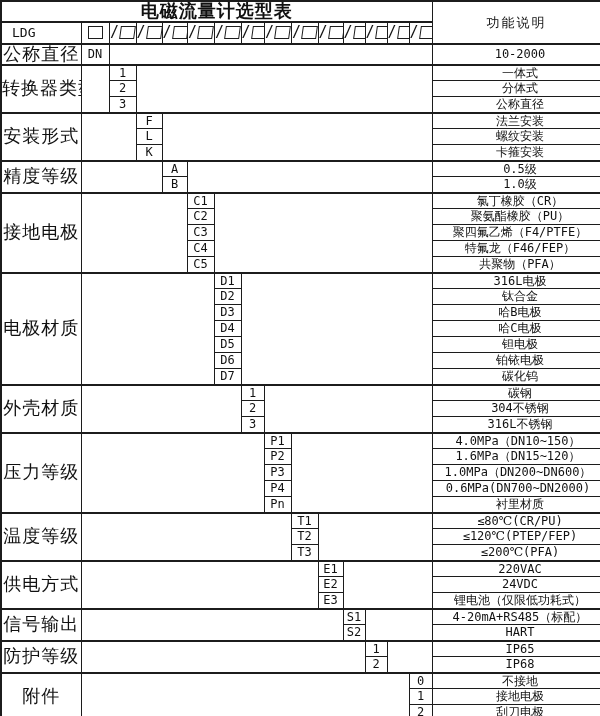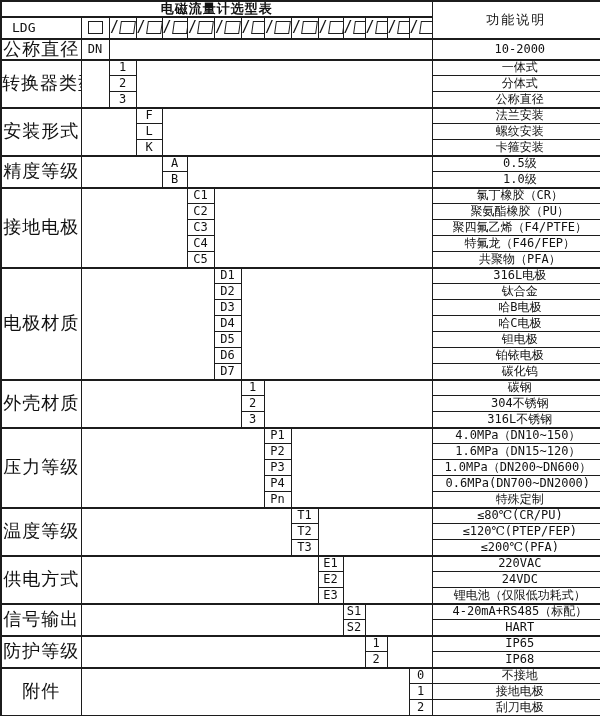--- a/index.html
+++ b/index.html
@@ -29,21 +29,21 @@
     line-height:1.05;
     font-size:12px;
   }
   tr.rt{height:15px;}
   tr.rl{height:22px;}
   tr.rb{height:16px;}
 
   td.title{
     border-bottom:2px solid var(--bc);
     font-weight:bold;
-    font-size:13px;
+    font-size:18px;
     letter-spacing:1px;
   }
   td.deschdr{
     border-left:1px solid var(--bc);
     border-bottom:2px solid var(--bc);
     font-size:13px;
     letter-spacing:2px;
     margin-left:48px;
   }
   td.lbl{
@@ -280,21 +280,21 @@
   <tr class="rb">
     <td class="code">P3</td>
     <td class="desc left">1.0MPa（DN200~DN600）</td>
   </tr>
   <tr class="rb">
     <td class="code">P4</td>
     <td class="desc left">0.6MPa(DN700~DN2000)</td>
   </tr>
   <tr class="rb">
     <td class="code">Pn</td>
-    <td class="desc">特殊定制</td>
+    <td class="desc">衬里材质</td>
   </tr>
 
   <tr class="rb">
     <td class="lbl sec" rowspan="3">温度等级</td>
     <td class="gap sec" rowspan="3" colspan="8"></td>
     <td class="code sec">T1</td>
     <td class="gap sec" rowspan="3" colspan="5"></td>
     <td class="desc sec">≤80℃(CR/PU)</td>
   </tr>
   <tr class="rb">

